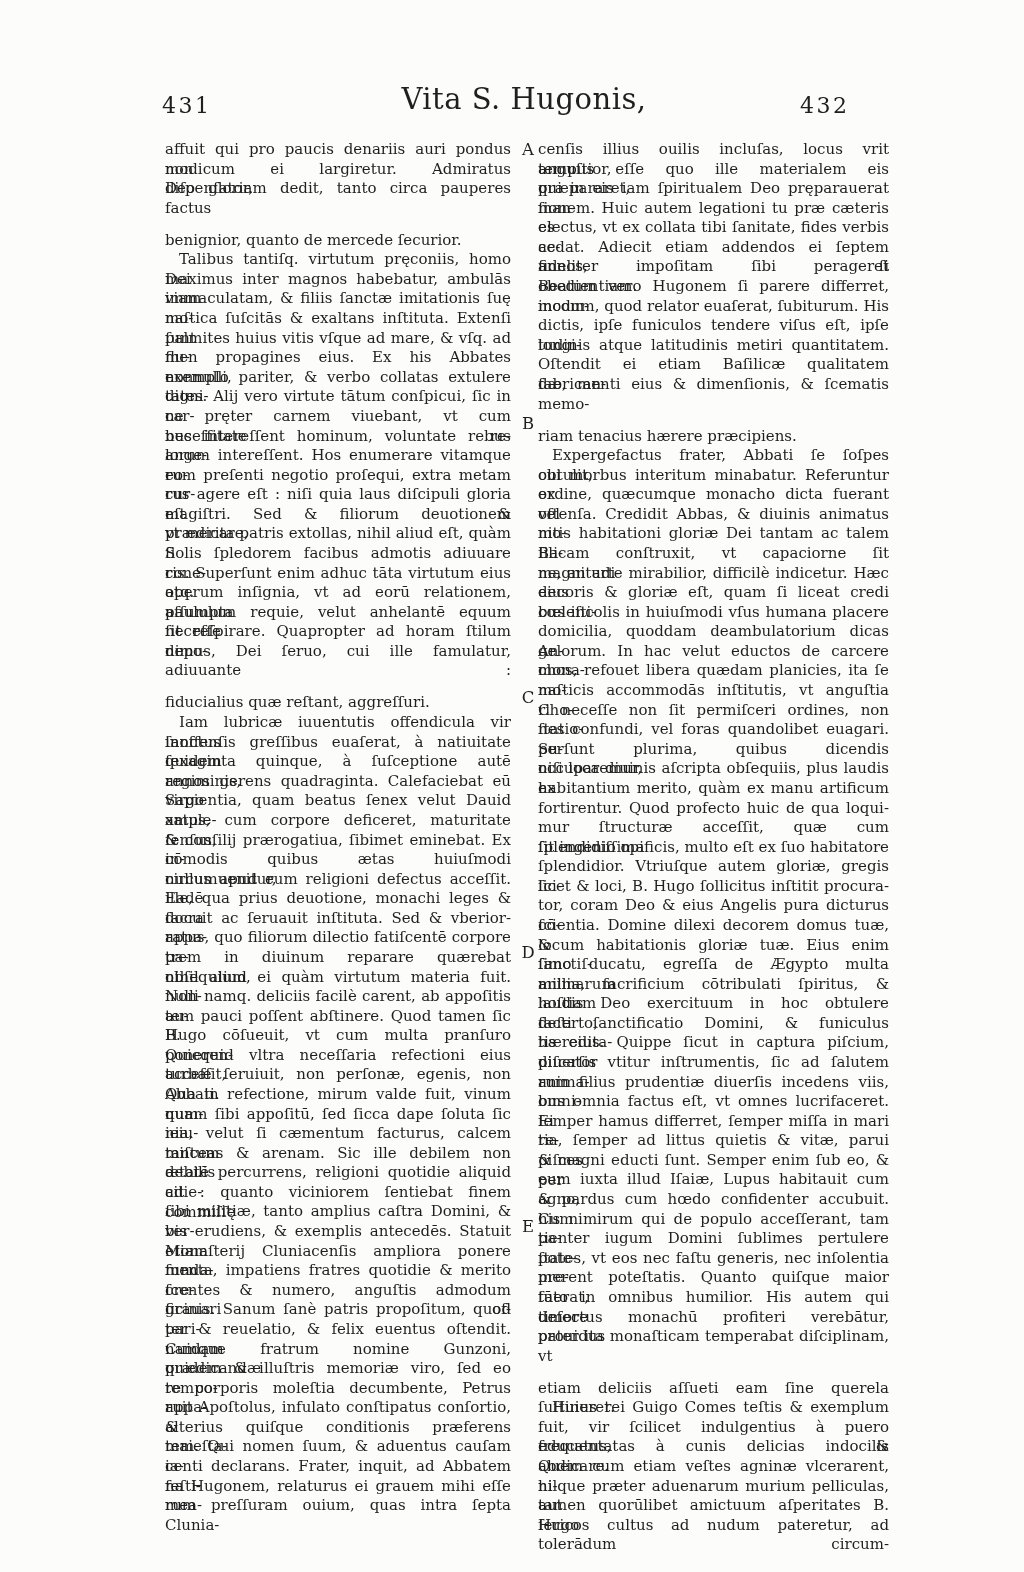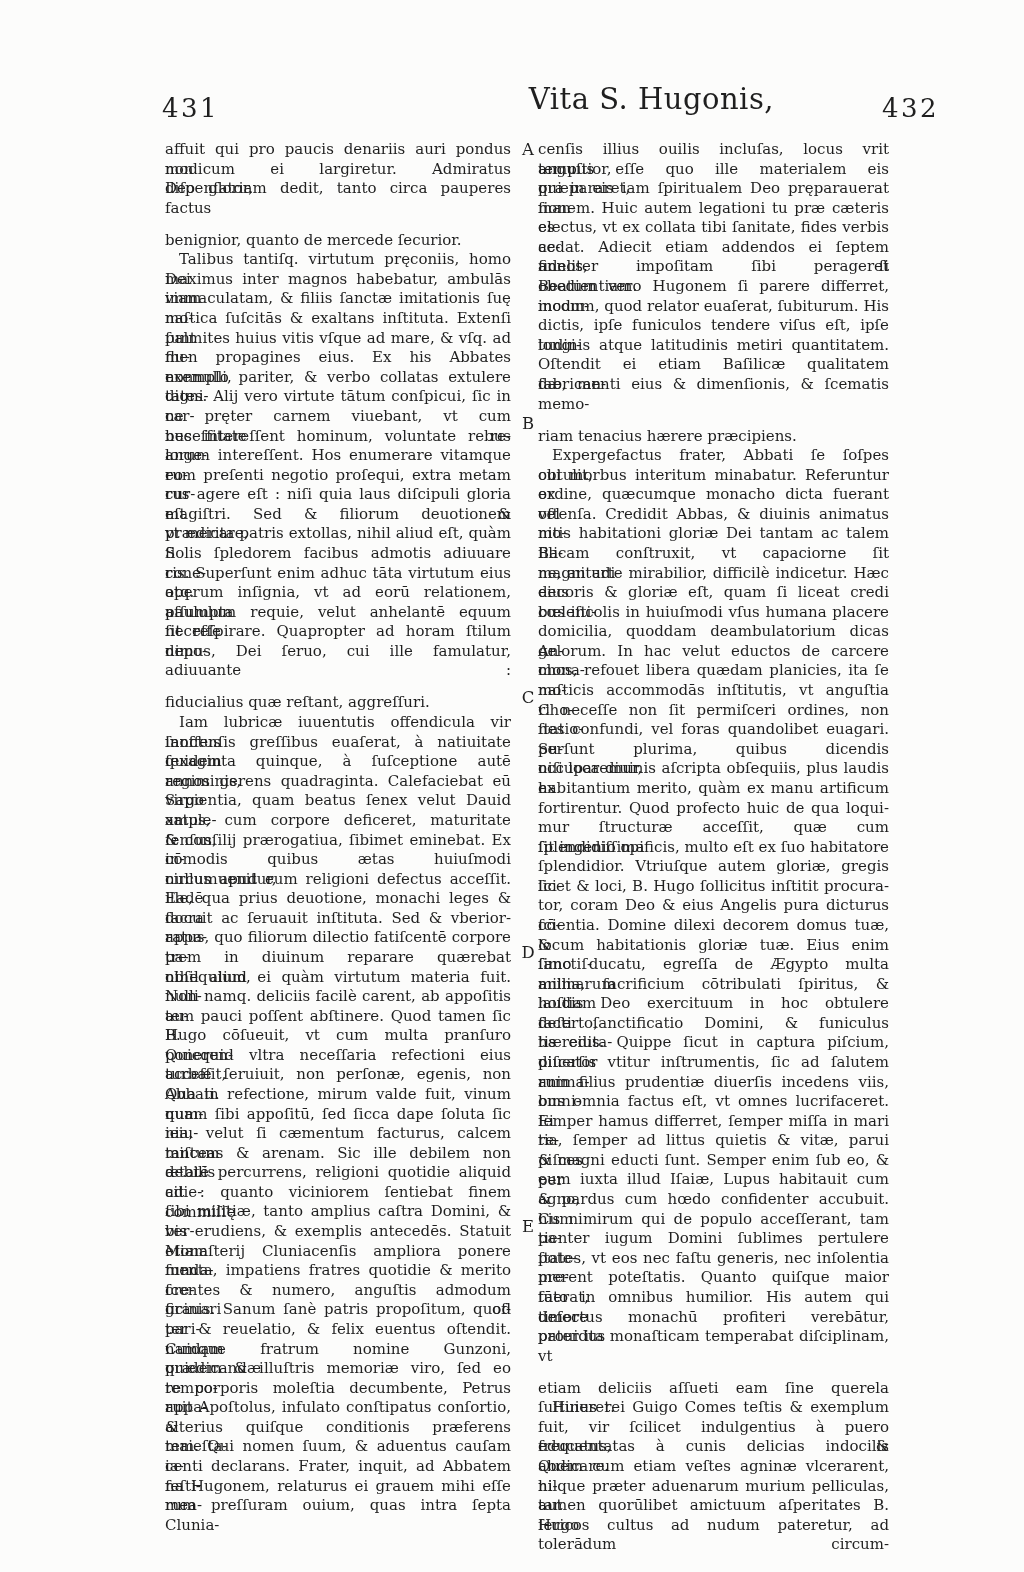--- a/index.html
+++ b/index.html
@@ -6,27 +6,27 @@
   .page {
     position:relative;
     width:1024px; height:1572px;
     background:#fcfcfb;
     color:#1f1f1f;
     font-family:"DejaVu Serif","Liberation Serif",serif;
     overflow:hidden;
   }
   .header-num {
     position:absolute; top:93px;
-    font-size:26px; letter-spacing:2.5px;
+    font-size:22px; letter-spacing:2.5px;
   }
   #pn-left  { left:162px; }
-  #pn-right { left:882px; }
+  #pn-right { left:800px; }
   .title {
     position:absolute; top:82px; left:274px; width:500px;
-    text-align:right; font-size:29px; letter-spacing:0.5px;
+    text-align:center; font-size:29px; letter-spacing:0.5px;
   }
   .column { position:absolute; top:140px; }
   #col-left  { left:165px; width:346px; }
   #col-right { left:538px; width:351px; }
   .line {
     height:19.58px; line-height:19.6px; font-size:15px;
     text-align:justify; text-align-last:justify;
   }
   .line.para-end  { text-align-last:left;margin-top:32px; }
   .line.indent    { text-indent:14px; }

